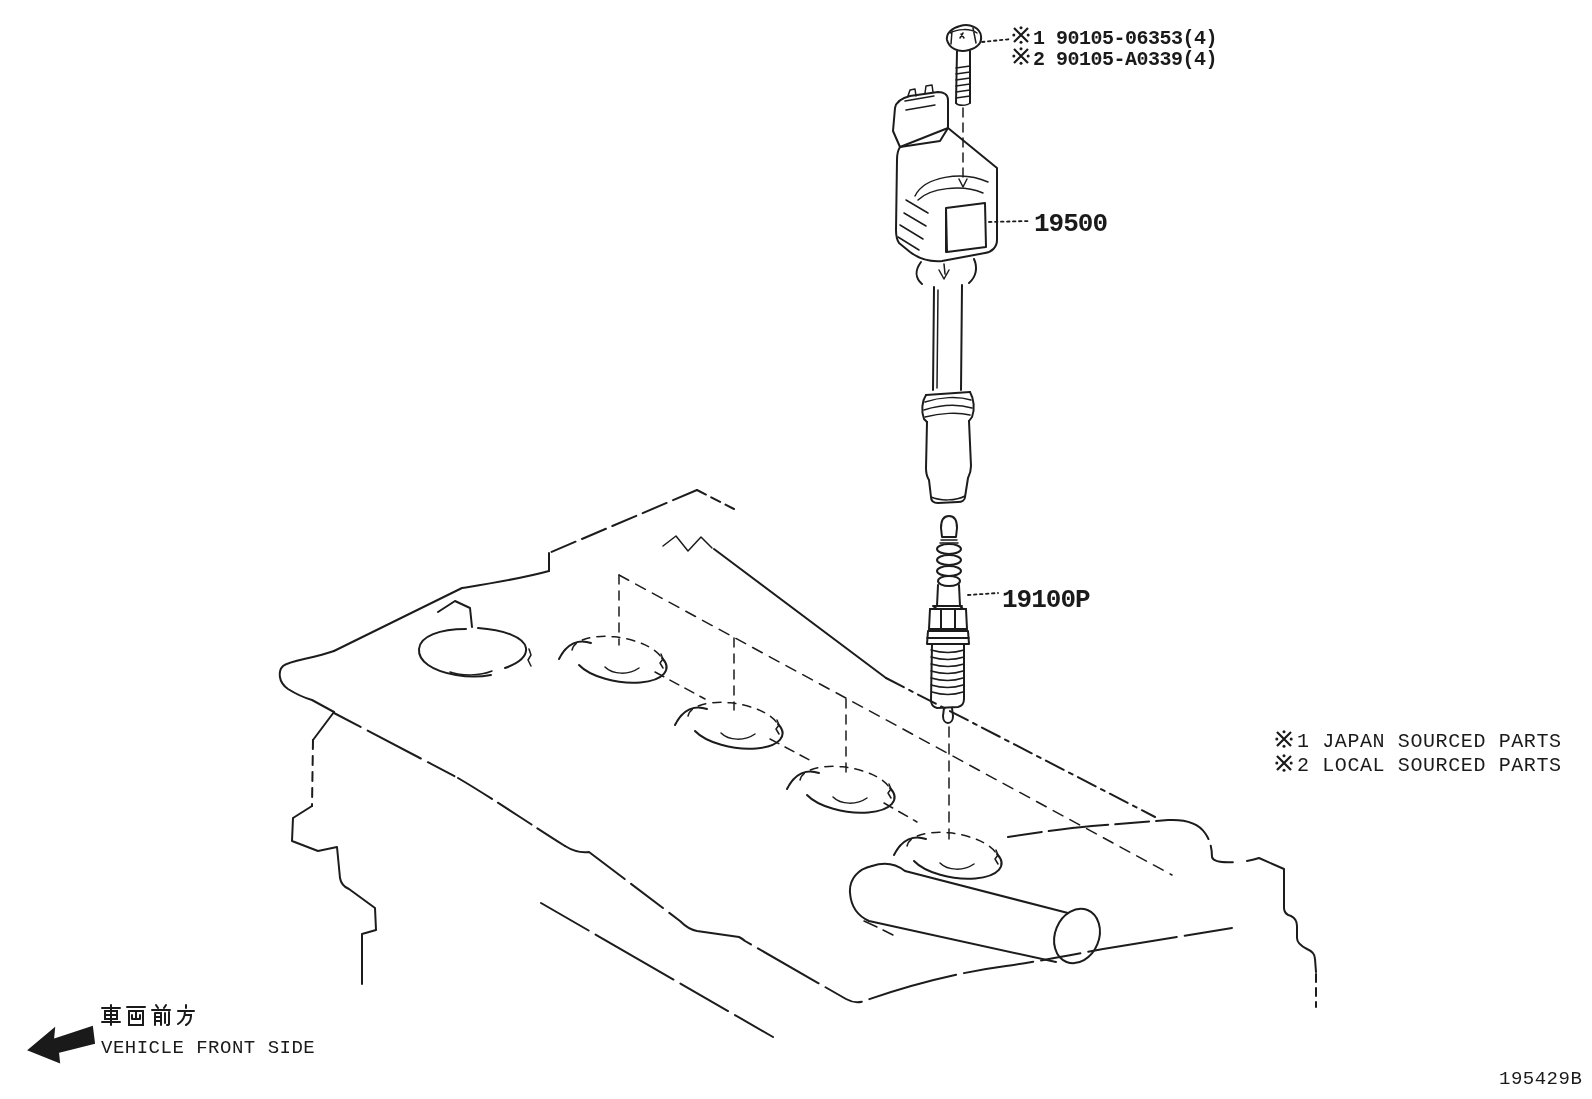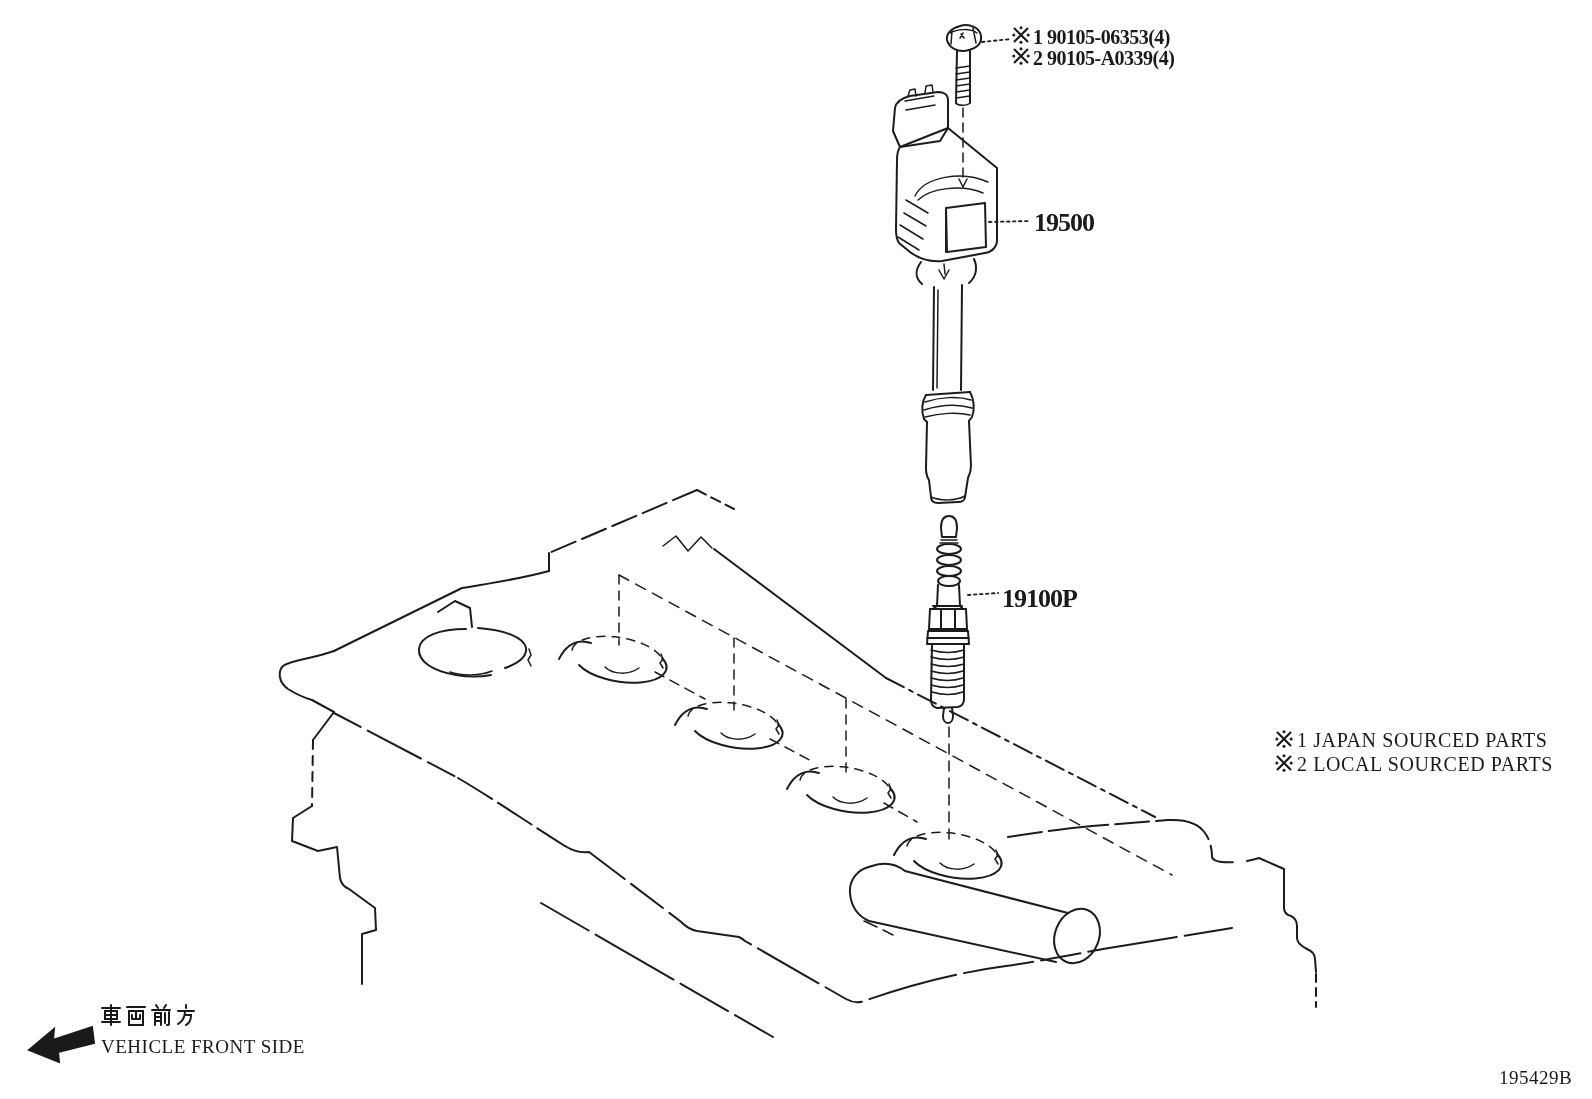--- a/index.html
+++ b/index.html
@@ -1,17 +1,17 @@
 <!DOCTYPE html>
 <html><head>
 <meta charset="utf-8">
 <style>
   html,body{margin:0;padding:0;background:#ffffff;}
   .stage{position:relative;width:1592px;height:1099px;background:#ffffff;overflow:hidden;
-         font-family:Liberation Serif, serif;}
+         font-family:Liberation Mono, monospace;}
   svg{position:absolute;left:0;top:0;}
   svg *{vector-effect:non-scaling-stroke;}
   .ln{fill:none;stroke:#1c1c1c;stroke-width:2;stroke-linecap:round;stroke-linejoin:round;}
   .thin{stroke-width:1.5;}
   .dash{stroke-dasharray:9 7;}
   .dashdot{stroke-dasharray:20 6 4 6;}
   .dots{stroke-dasharray:2.5 3.5;stroke-width:1.8;}
   .ctr{stroke-dasharray:9 6;}
   .gap2{stroke-dasharray:70 8 40 8 90 8;}
   .txt{fill:#1a1a1a;}

